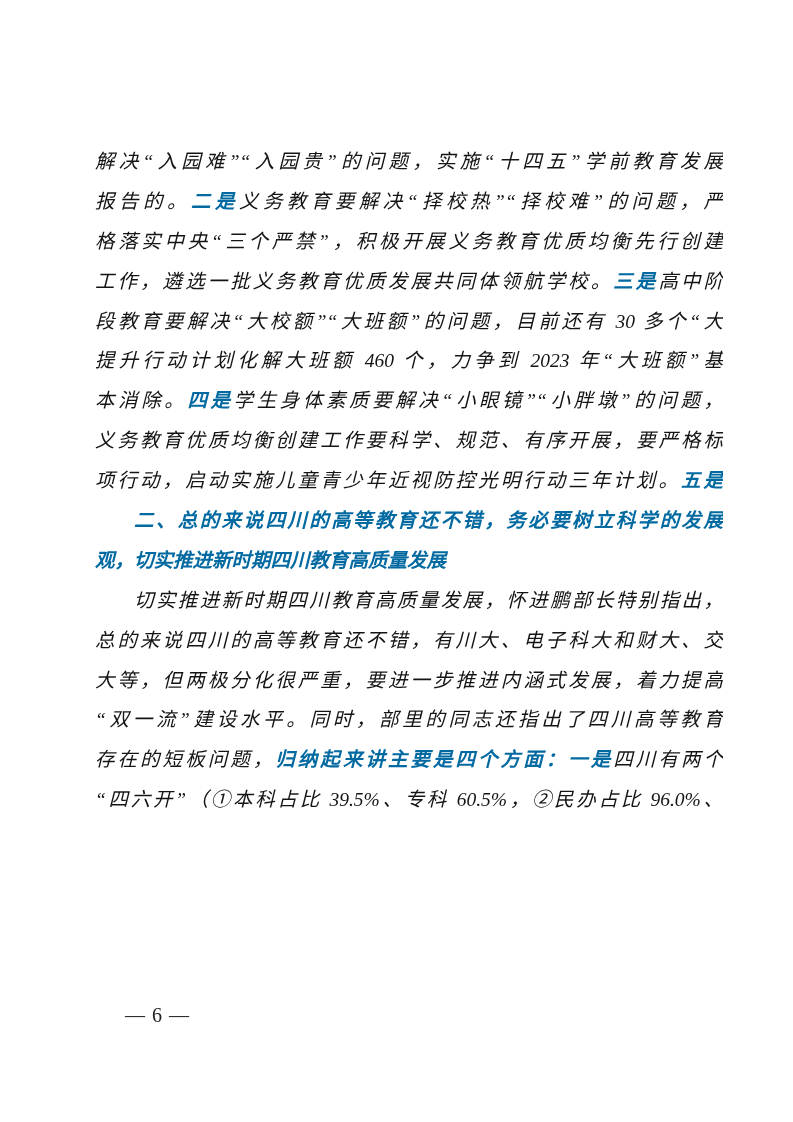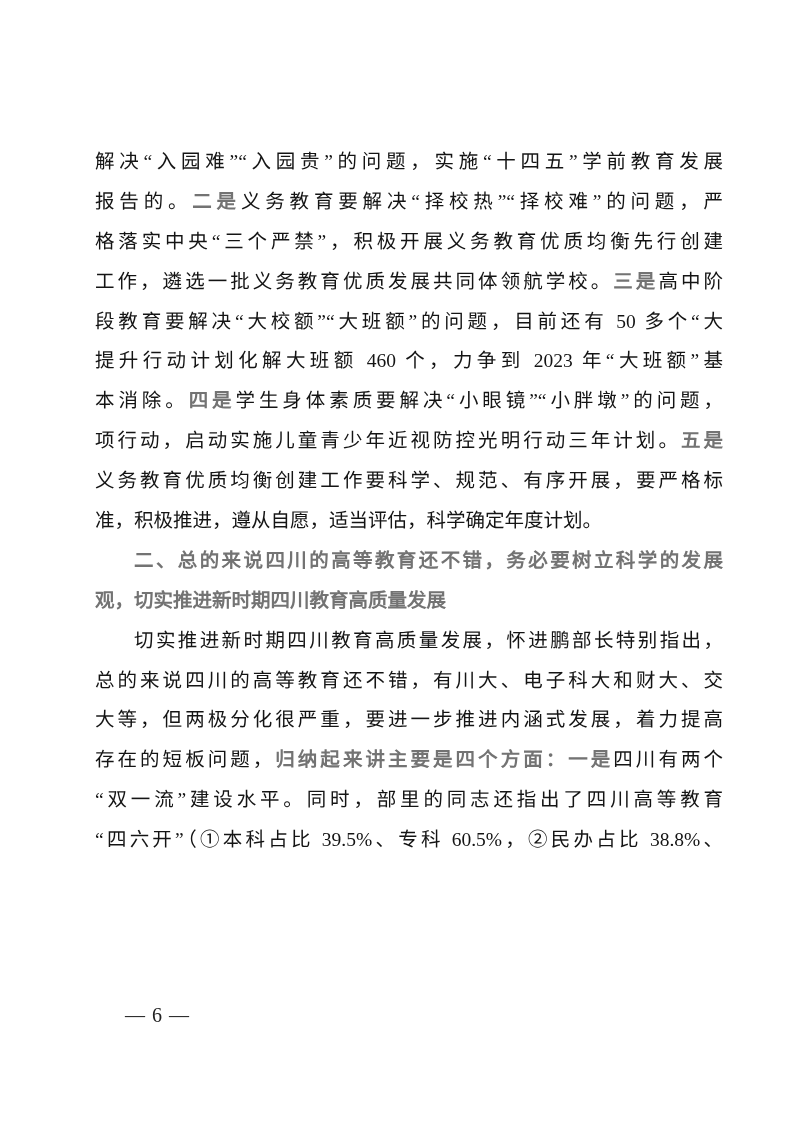--- a/index.html
+++ b/index.html
@@ -27,32 +27,33 @@
   .line {
     font-size: 19.5px;
     line-height: 39.9px;
     height: 39.9px;
     text-align: justify;
     text-align-last: justify;
     text-justify: inter-character;
     white-space: normal;
     overflow: hidden;
     color: #141414;
+    font-style: italic;
   }
   .line.short-last {
     text-align-last: left;
   }
   .line.indent {
     text-indent: 2em;
   }
   .run { font-weight: normal; }
   .run.bold-run {
     font-family: "Liberation Sans", "DejaVu Sans", sans-serif;
     font-weight: 700;
-    color: #737373;
+    color: #0369a1;
   }
   .para.heading .line {
     font-family: "Liberation Sans", "DejaVu Sans", sans-serif;
     font-weight: 700;
     color: #000000;
   }
   .footer-pagenum {
     position: absolute;
     left: 125px;
     top: 1000px;
@@ -65,34 +66,33 @@
 </head>
 <body>
 
 <div class="page">
   <div class="doc-body">
       <div class="para body-para">
         <div class="line"><span class="run">解决“入园难”“入园贵”的问题，实施“十四五”学前教育发展</span></div>
         <div class="line"><span class="run">报告的。</span><span class="run bold-run">二是</span><span class="run">义务教育要解决“择校热”“择校难”的问题，严</span></div>
         <div class="line"><span class="run">格落实中央“三个严禁”，积极开展义务教育优质均衡先行创建</span></div>
         <div class="line"><span class="run">工作，遴选一批义务教育优质发展共同体领航学校。</span><span class="run bold-run">三是</span><span class="run">高中阶</span></div>
-        <div class="line"><span class="run">段教育要解决“大校额”“大班额”的问题，目前还有 50 多个“大</span></div>
+        <div class="line"><span class="run">段教育要解决“大校额”“大班额”的问题，目前还有 30 多个“大</span></div>
         <div class="line"><span class="run">提升行动计划化解大班额 460 个，力争到 2023 年“大班额”基</span></div>
         <div class="line"><span class="run">本消除。</span><span class="run bold-run">四是</span><span class="run">学生身体素质要解决“小眼镜”“小胖墩”的问题，</span></div>
+        <div class="line"><span class="run">义务教育优质均衡创建工作要科学、规范、有序开展，要严格标</span></div>
         <div class="line"><span class="run">项行动，启动实施儿童青少年近视防控光明行动三年计划。</span><span class="run bold-run">五是</span></div>
-        <div class="line"><span class="run">义务教育优质均衡创建工作要科学、规范、有序开展，要严格标</span></div>
-        <div class="line short-last"><span class="run">准，积极推进，遵从自愿，适当评估，科学确定年度计划。</span></div>
       </div>
       <div class="para heading">
         <div class="line indent"><span class="run bold-run">二、总的来说四川的高等教育还不错，务必要树立科学的发展</span></div>
         <div class="line short-last"><span class="run bold-run">观，切实推进新时期四川教育高质量发展</span></div>
       </div>
       <div class="para body-para">
         <div class="line indent"><span class="run">切实推进新时期四川教育高质量发展，怀进鹏部长特别指出，</span></div>
         <div class="line"><span class="run">总的来说四川的高等教育还不错，有川大、电子科大和财大、交</span></div>
         <div class="line"><span class="run">大等，但两极分化很严重，要进一步推进内涵式发展，着力提高</span></div>
+        <div class="line"><span class="run">“双一流”建设水平。同时，部里的同志还指出了四川高等教育</span></div>
         <div class="line"><span class="run">存在的短板问题，</span><span class="run bold-run">归纳起来讲主要是四个方面：一是</span><span class="run">四川有两个</span></div>
-        <div class="line"><span class="run">“双一流”建设水平。同时，部里的同志还指出了四川高等教育</span></div>
-        <div class="line"><span class="run">“四六开”（①本科占比 39.5%、专科 60.5%，②民办占比 38.8%、</span></div>
+        <div class="line"><span class="run">“四六开”（①本科占比 39.5%、专科 60.5%，②民办占比 96.0%、</span></div>
       </div>
     </div>
   <div class="footer-pagenum">— 6 —</div>
 </div>
 
 </body></html>

